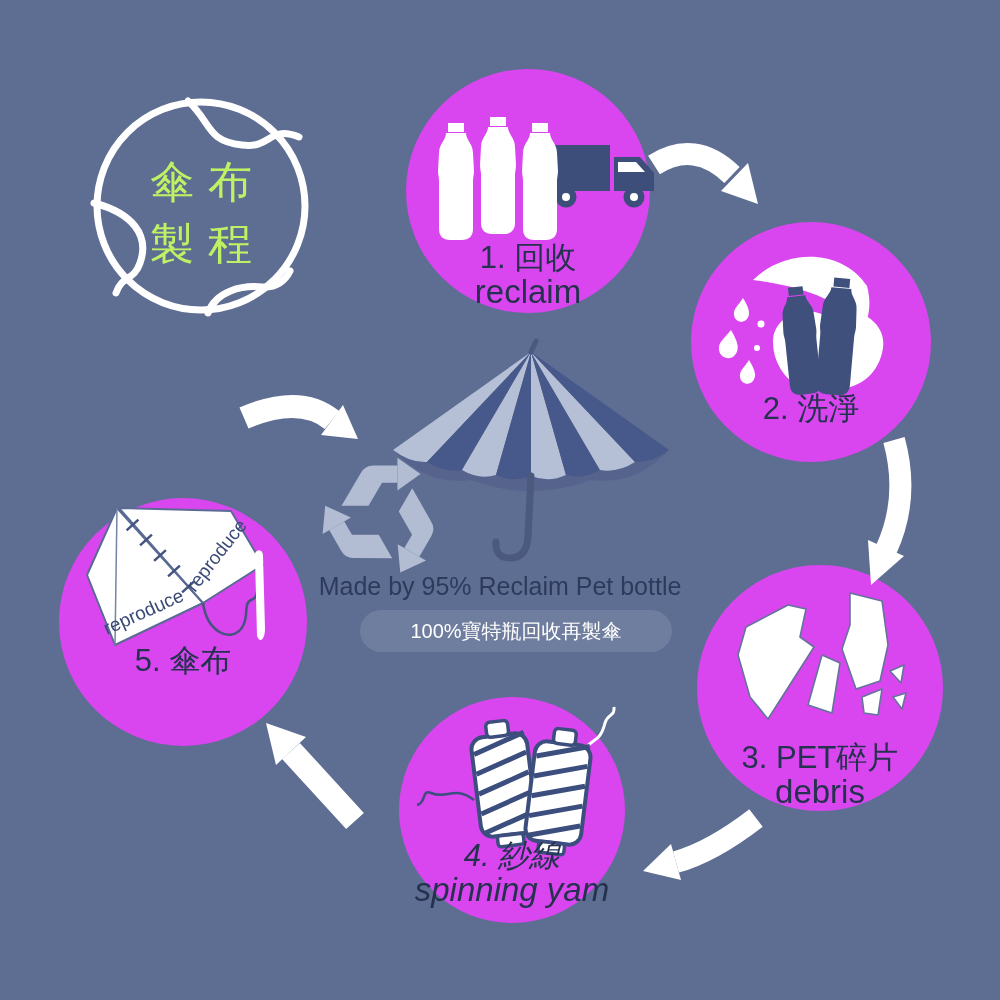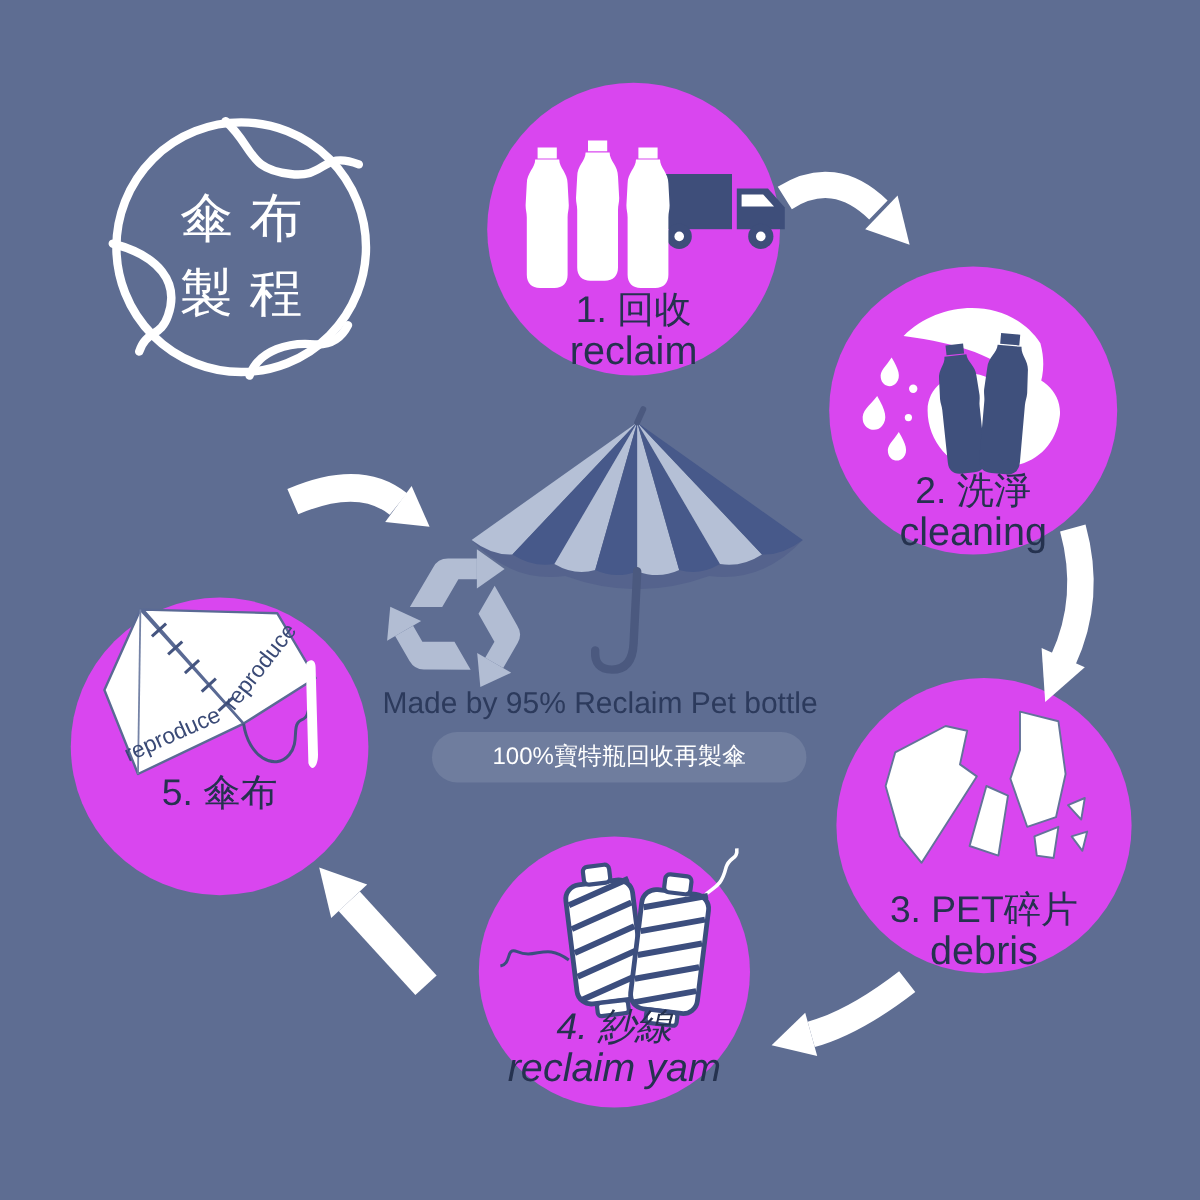--- a/index.html
+++ b/index.html
@@ -5,21 +5,21 @@
   html,body{margin:0;padding:0;}
   body{
     width:1000px;height:1000px;overflow:hidden;
     font-family:"Liberation Sans","DejaVu Sans",sans-serif;
     background:#5e6d92;
   }
   #canvas{position:relative;width:1000px;height:1000px;background:#5e6d92;}
   .abs{position:absolute;}
   
   .globe{left:90px;top:95px;width:222px;height:222px;}
-  .globe-text{position:absolute;width:100%;text-align:center;color:#ffffff;
+  .globe-text{position:absolute;width:100%;text-align:center;color:#bef264;
     font-size:44px;letter-spacing:14px;padding-left:14px;box-sizing:border-box;
     font-weight:400;}
   
   .circle{border-radius:50%;background:#d946ef;}
   .c1{left:406px;top:69px;width:244px;height:244px;}
   .c2{left:691px;top:222px;width:240px;height:240px;}
   .c3{left:697px;top:565px;width:246px;height:246px;}
   .c4{left:399px;top:697px;width:226px;height:226px;font-style:italic;}
   .c5{left:59px;top:498px;width:248px;height:248px;}
   .lbl{position:absolute;width:100%;text-align:center;color:#25324f;}
@@ -91,21 +91,20 @@
       <path d="M58,96 C58,70 90,58 110,70 C142,55 172,77 168,102 C164,130 140,147 112,142 C85,152 58,126 58,96 Z" fill="#ffffff"></path>
       <path d="M28,52 C34,62 36,68 32,73 C28,78 20,76 19,69 C18,63 23,60 28,52 Z" fill="#ffffff"></path>
       <path d="M16,84 C23,96 25,103 20,109 C15,115 5,112 4,104 C3,96 9,93 16,84 Z" fill="#ffffff"></path>
       <path d="M34,114 C40,124 42,130 38,135 C34,140 26,138 25,131 C24,125 29,122 34,114 Z" fill="#ffffff"></path>
       <circle cx="46" cy="78" r="3.5" fill="#ffffff"></circle>
         <circle cx="42" cy="102" r="3" fill="#ffffff"></circle>
       <use href="#bottle" fill="#3f507c" transform="translate(86,96) rotate(-6) scale(0.92)"></use>
       <use href="#bottle" fill="#3f507c" transform="translate(122,92) rotate(5)"></use>
     </svg>
     <div class="lbl lbl-zh" style="top:166px;">2. 洗淨</div>
-    <div class="lbl lbl-en" style="top:202px;">cleaning</div>
   </div>
 
   <div class="abs circle c3">
     <svg class="icon-svg" style="left:33px;top:20px;" width="185" height="165" viewBox="0 0 185 165">
       <g fill="#ffffff" stroke="#64739a" stroke-width="1.6" stroke-linejoin="round">
         <polygon points="16,42 58,20 76,24 70,52 84,62 38,134 20,112 8,70"></polygon>
         <polygon points="120,8 152,16 158,60 150,96 126,104 112,64 120,40"></polygon>
         <polygon points="92,70 110,78 102,128 78,120"></polygon>
         <polygon points="132,112 152,104 148,130 134,128"></polygon>
         <polygon points="160,86 174,80 171,98"></polygon>
@@ -117,21 +116,21 @@
   </div>
 
   <div class="abs circle c4">
     <svg class="icon-svg" style="left:20px;top:8px;" width="195" height="165" viewBox="0 0 195 165">
       <path d="M55,95 C35,80 28,95 12,88 C2,84 8,98 -2,100" stroke="#3c4e7e" stroke-width="2.5" fill="none"></path>
       <path d="M160,55 C170,30 180,42 186,18 C189,8 196,12 195,2" stroke="#ffffff" stroke-width="3" fill="none"></path>
       <use href="#spool" transform="translate(85,80) rotate(-7)"></use>
       <use href="#spool" transform="translate(139,88) rotate(7)"></use>
     </svg>
     <div class="lbl lbl-zh" style="top:138px;">4. 紗線</div>
-    <div class="lbl lbl-en" style="top:174px;">reclaim yam</div>
+    <div class="lbl lbl-en" style="top:174px;">spinning yam</div>
   </div>
 
   <div class="abs circle c5">
     <svg class="icon-svg" style="left:24px;top:5px;" width="210" height="195" viewBox="0 0 210 195">
       <polygon points="34,5 120,100 32,142 4,72" fill="#ffffff" stroke="#5a6a94" stroke-width="2" stroke-linejoin="round"></polygon>
       <polygon points="36,5 120,100 180,62 148,8" fill="#ffffff" stroke="#5a6a94" stroke-width="2" stroke-linejoin="round"></polygon>
       <path d="M34,5 L32,142" stroke="#7583a6" stroke-width="1.5" fill="none"></path>
       <g stroke="#44547f" stroke-width="2.5">
         <path d="M43.6,27.4 L55.4,16.6"></path>
           <path d="M57.1,42.4 L68.9,31.6"></path>

